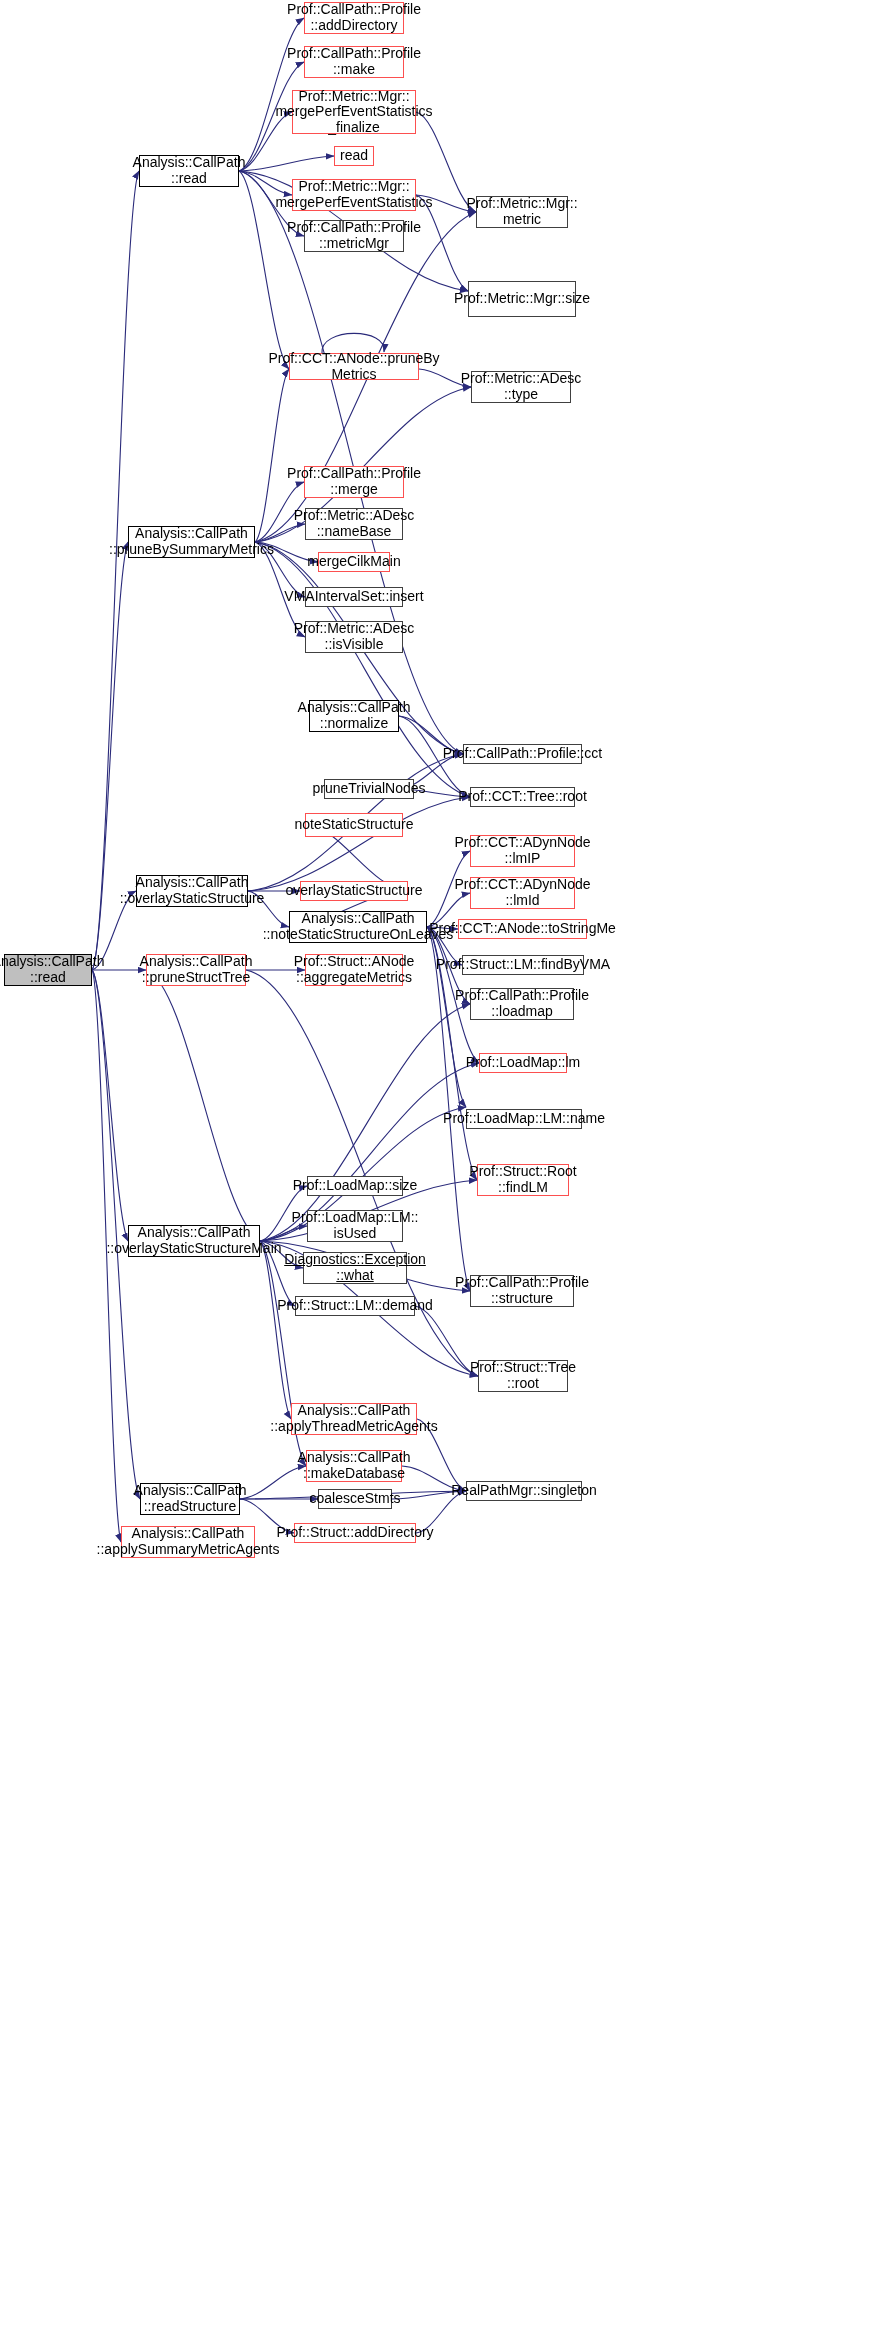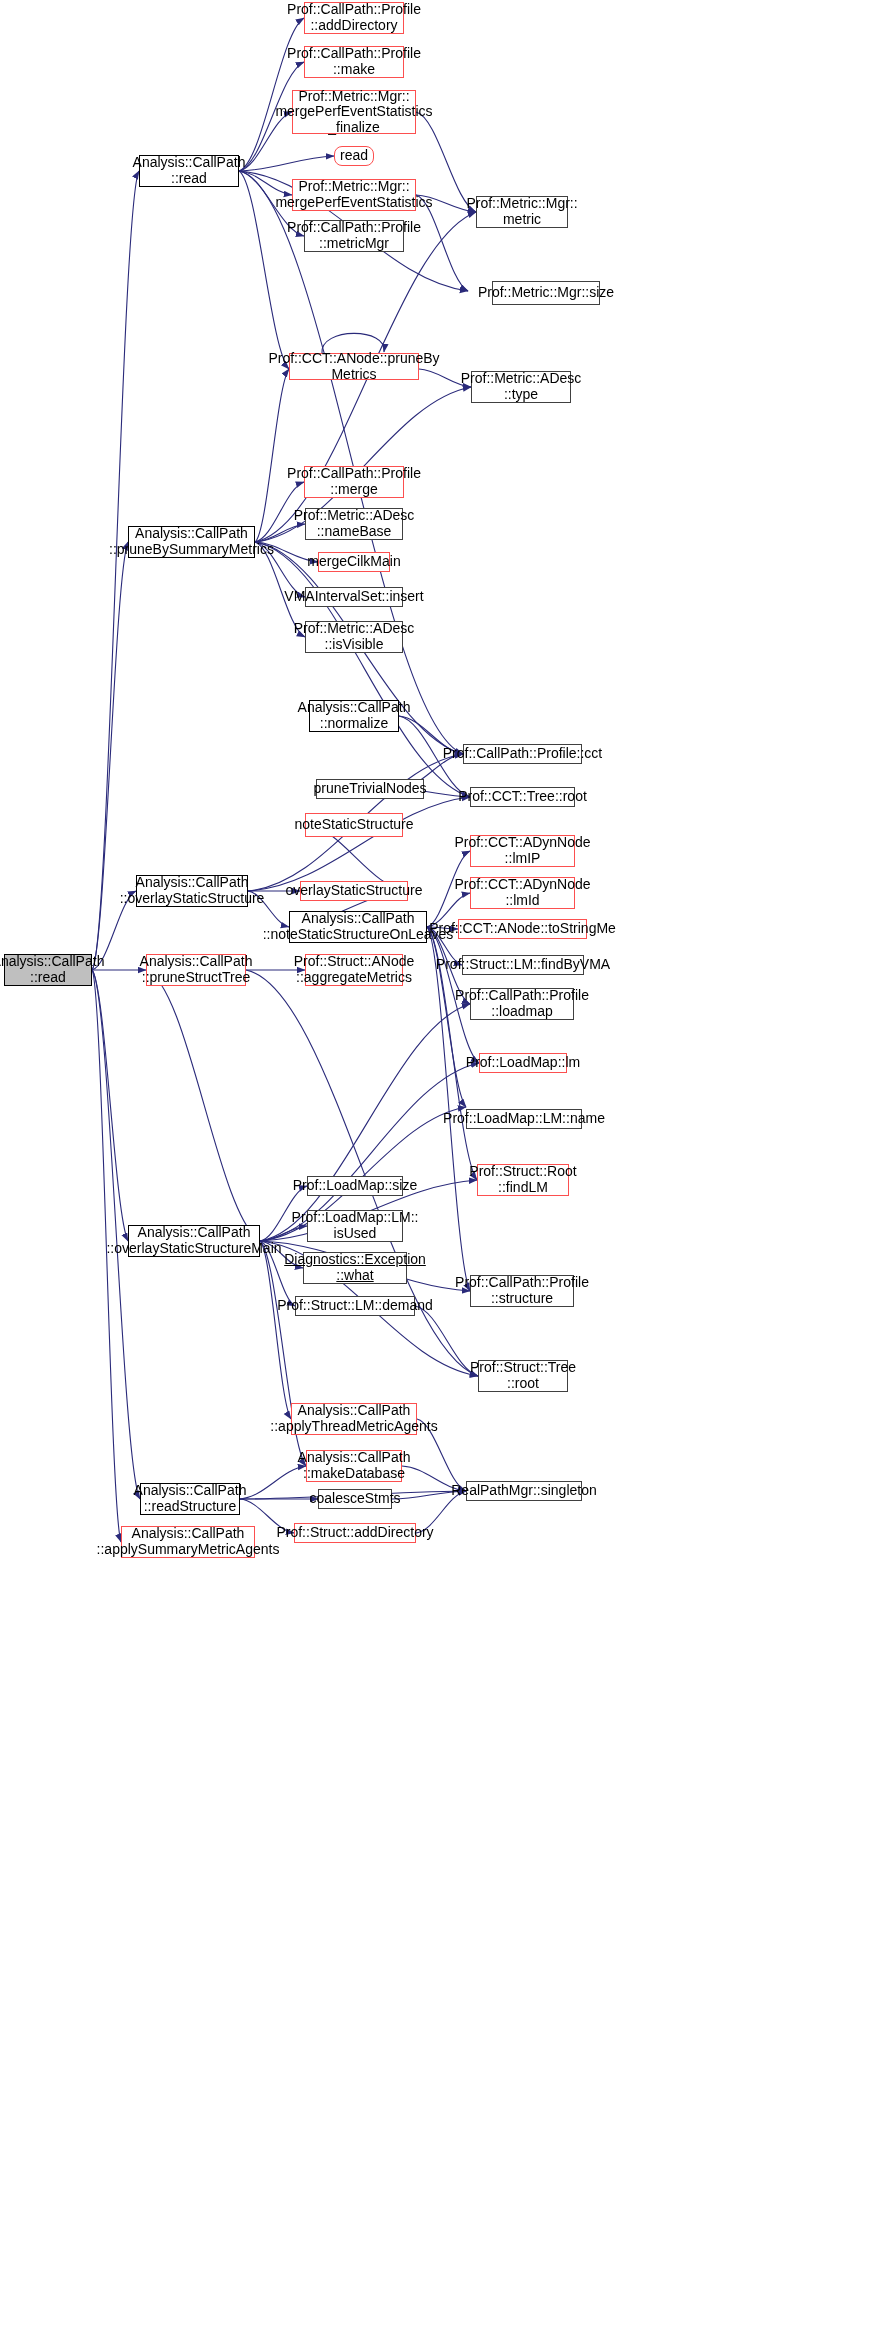--- a/index.html
+++ b/index.html
@@ -108,46 +108,46 @@
 ::read</span></div>
       <div class="node black" style="left: 139px; top: 155px; width: 100px; height: 32px;"><span>Analysis::CallPath
 ::read</span></div>
       <div class="node red" style="left: 304px; top: 2px; width: 100px; height: 32px;"><span>Prof::CallPath::Profile
 ::addDirectory</span></div>
       <div class="node red" style="left: 304px; top: 46px; width: 100px; height: 32px;"><span>Prof::CallPath::Profile
 ::make</span></div>
       <div class="node red" style="left: 292px; top: 90px; width: 124px; height: 44px;"><span>Prof::Metric::Mgr::
 mergePerfEventStatistics
 _finalize</span></div>
-      <div class="node red" style="left: 334px; top: 146px; width: 40px; height: 20px; border-radius: 8px;"><span>read</span></div>
+      <div class="node red" style="left: 334px; top: 146px; width: 40px; height: 20px;"><span>read</span></div>
       <div class="node red" style="left: 292px; top: 179px; width: 124px; height: 32px;"><span>Prof::Metric::Mgr::
 mergePerfEventStatistics</span></div>
       <div class="node gray" style="left: 304px; top: 220px; width: 100px; height: 32px;"><span>Prof::CallPath::Profile
 ::metricMgr</span></div>
       <div class="node gray" style="left: 476px; top: 196px; width: 92px; height: 32px;"><span>Prof::Metric::Mgr::
 metric</span></div>
-      <div class="node gray" style="left: 468px; top: 281px; width: 108px; height: 24px; margin-left: 24px;"><span>Prof::Metric::Mgr::size</span></div>
+      <div class="node gray" style="left: 468px; top: 281px; width: 108px; height: 36px;"><span>Prof::Metric::Mgr::size</span></div>
       <div class="node red" style="left: 289px; top: 353px; width: 130px; height: 27px; justify-content: center;"><span>Prof::CCT::ANode::pruneBy
 Metrics</span></div>
       <div class="node gray" style="left: 471px; top: 371px; width: 100px; height: 32px;"><span>Prof::Metric::ADesc
 ::type</span></div>
       <div class="node black" style="left: 128px; top: 526px; width: 127px; height: 32px;"><span>Analysis::CallPath
 ::pruneBySummaryMetrics</span></div>
       <div class="node red" style="left: 304px; top: 466px; width: 100px; height: 32px;"><span>Prof::CallPath::Profile
 ::merge</span></div>
       <div class="node gray" style="left: 305px; top: 508px; width: 98px; height: 32px;"><span>Prof::Metric::ADesc
 ::nameBase</span></div>
       <div class="node red" style="left: 318px; top: 552px; width: 72px; height: 20px;"><span>mergeCilkMain</span></div>
       <div class="node gray" style="left: 305px; top: 587px; width: 98px; height: 20px;"><span>VMAIntervalSet::insert</span></div>
       <div class="node gray" style="left: 305px; top: 621px; width: 98px; height: 32px;"><span>Prof::Metric::ADesc
 ::isVisible</span></div>
       <div class="node black" style="left: 309px; top: 700px; width: 90px; height: 32px;"><span>Analysis::CallPath
 ::normalize</span></div>
       <div class="node gray" style="left: 463px; top: 744px; width: 119px; height: 20px;"><span>Prof::CallPath::Profile::cct</span></div>
-      <div class="node gray" style="left: 316px; top: 779px; width: 108px; height: 20px;"><span>pruneTrivialNodes</span></div>
+      <div class="node gray" style="left: 324px; top: 779px; width: 90px; height: 20px;"><span>pruneTrivialNodes</span></div>
       <div class="node gray" style="left: 470px; top: 787px; width: 105px; height: 20px;"><span>Prof::CCT::Tree::root</span></div>
       <div class="node red" style="left: 305px; top: 813px; width: 98px; height: 24px;"><span>noteStaticStructure</span></div>
       <div class="node red" style="left: 470px; top: 835px; width: 105px; height: 32px;"><span>Prof::CCT::ADynNode
 ::lmIP</span></div>
       <div class="node black" style="left: 136px; top: 875px; width: 112px; height: 32px;"><span>Analysis::CallPath
 ::overlayStaticStructure</span></div>
       <div class="node red" style="left: 300px; top: 881px; width: 108px; height: 20px;"><span>overlayStaticStructure</span></div>
       <div class="node red" style="left: 470px; top: 877px; width: 105px; height: 32px;"><span>Prof::CCT::ADynNode
 ::lmId</span></div>
       <div class="node black" style="left: 289px; top: 911px; width: 138px; height: 32px;"><span>Analysis::CallPath

